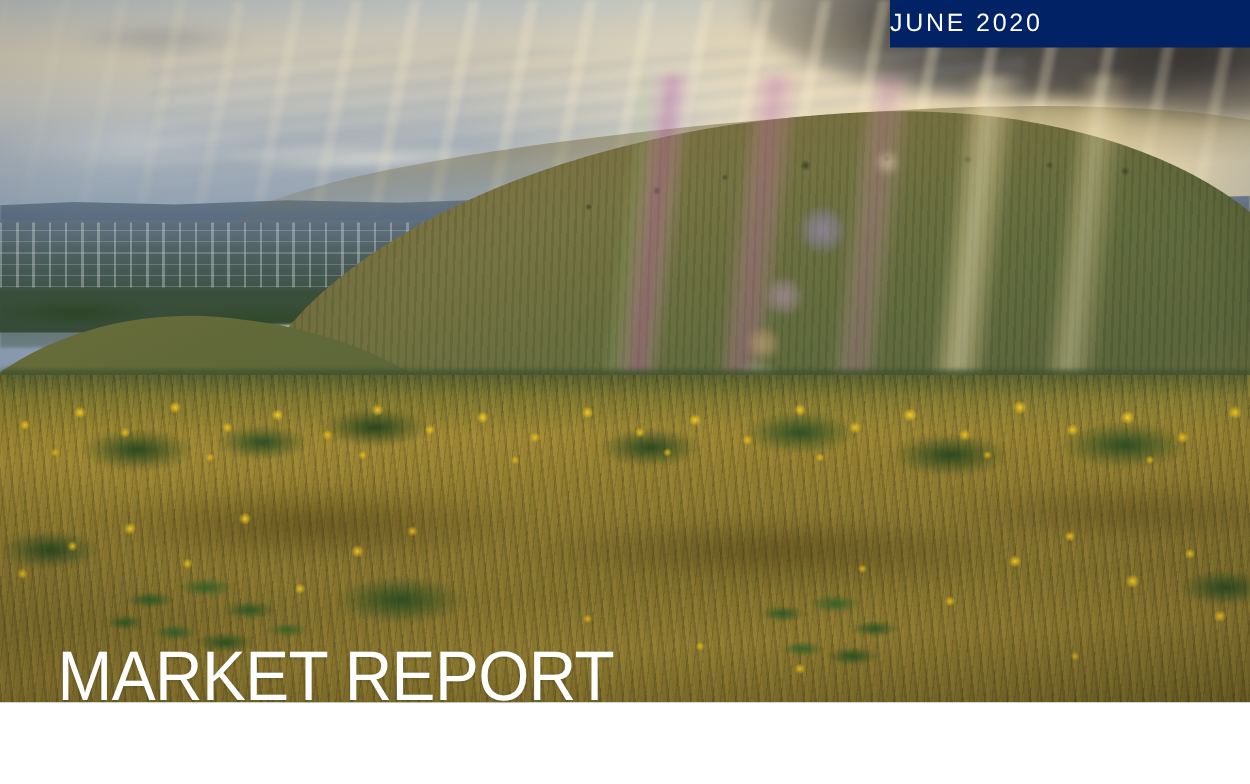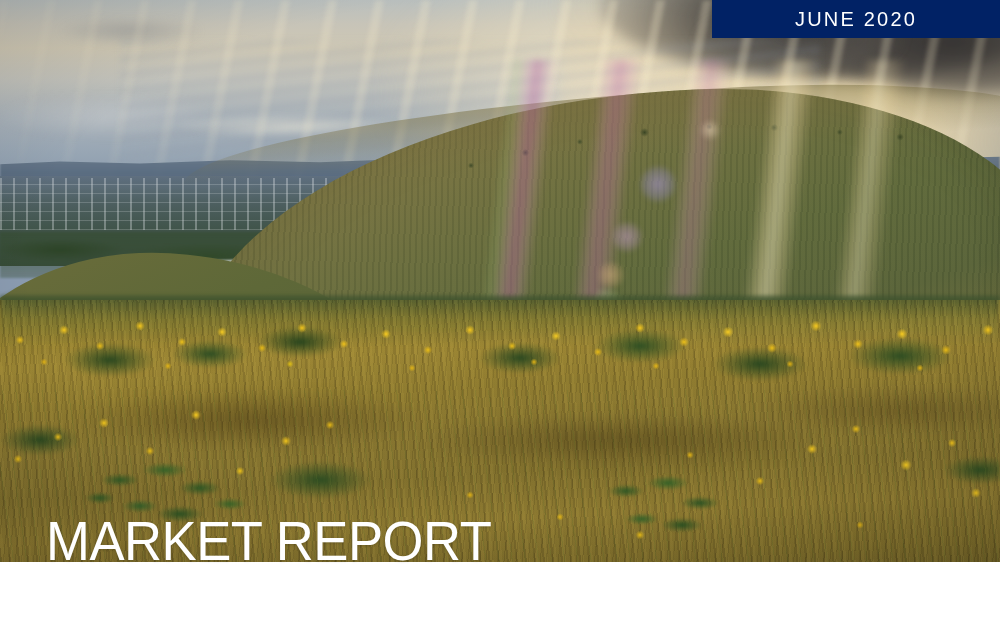--- a/index.html
+++ b/index.html
@@ -412,21 +412,21 @@
   .photo-vignette{
     position:absolute;left:0;top:0;width:1000px;height:562px;
     background:radial-gradient(ellipse 90% 88% at 50% 46%, rgba(0,0,0,0) 52%, rgba(0,0,0,.16) 84%, rgba(0,0,0,.30) 100%);
     pointer-events:none;
   }
 
   
   .date-banner{
     position:absolute;right:0;top:0;width:288px;height:38px;
     background:#012265;
-    display:flex;align-items:center;justify-content:center;
+    display:flex;align-items:center;justify-content:flex-start;
     z-index:6;
   }
   .date-banner span{
     color:#ffffff;
     font-size:20px;
     font-weight:400;
     letter-spacing:2.2px;
     font-family:"Liberation Sans", sans-serif;
   }
 

